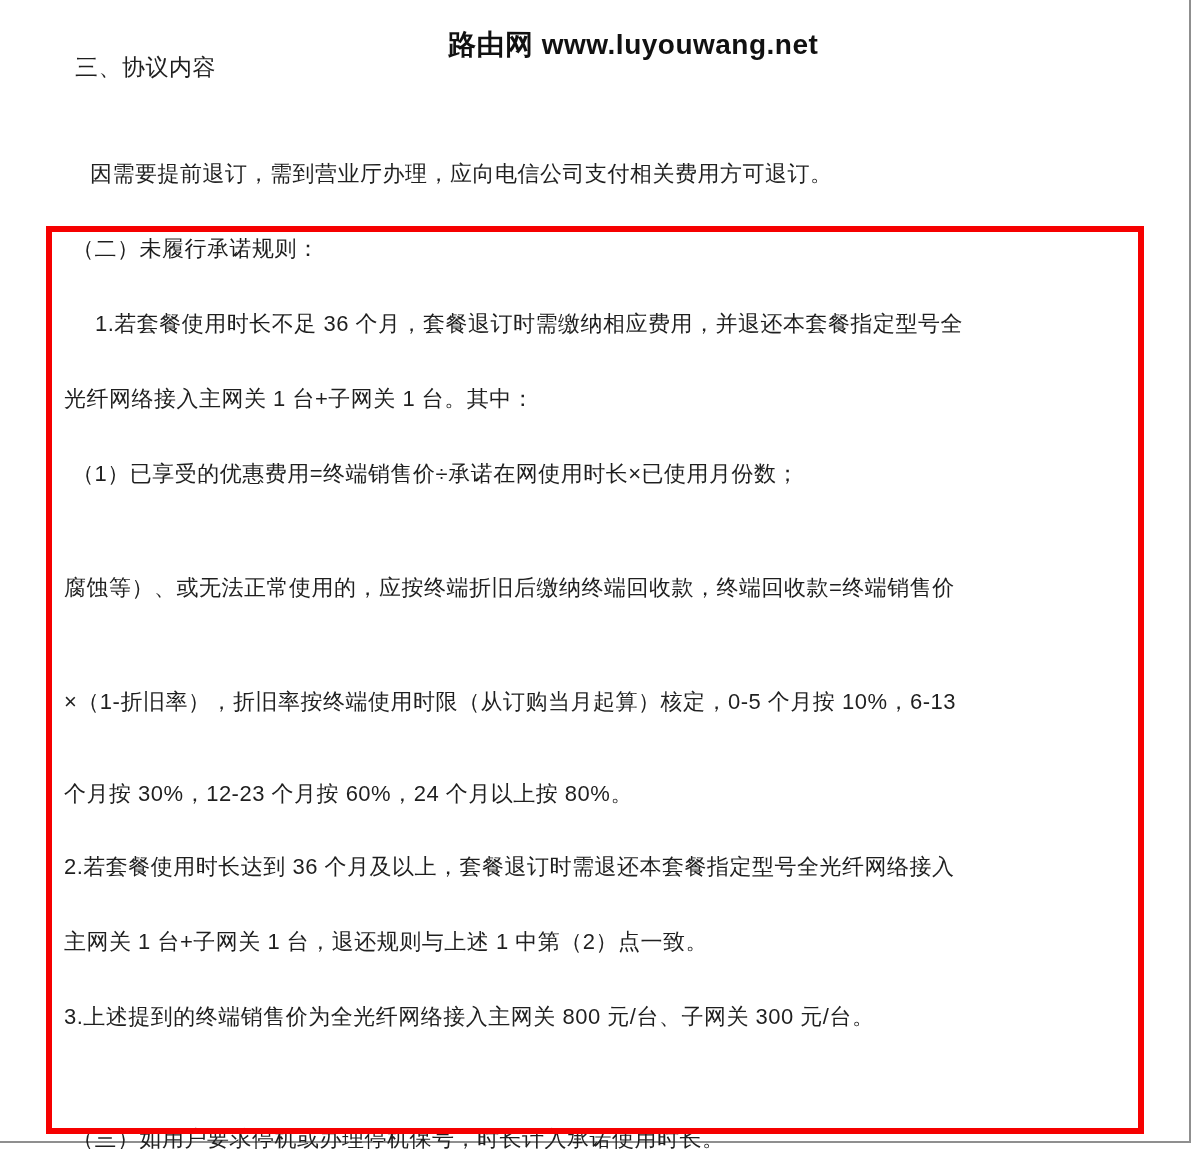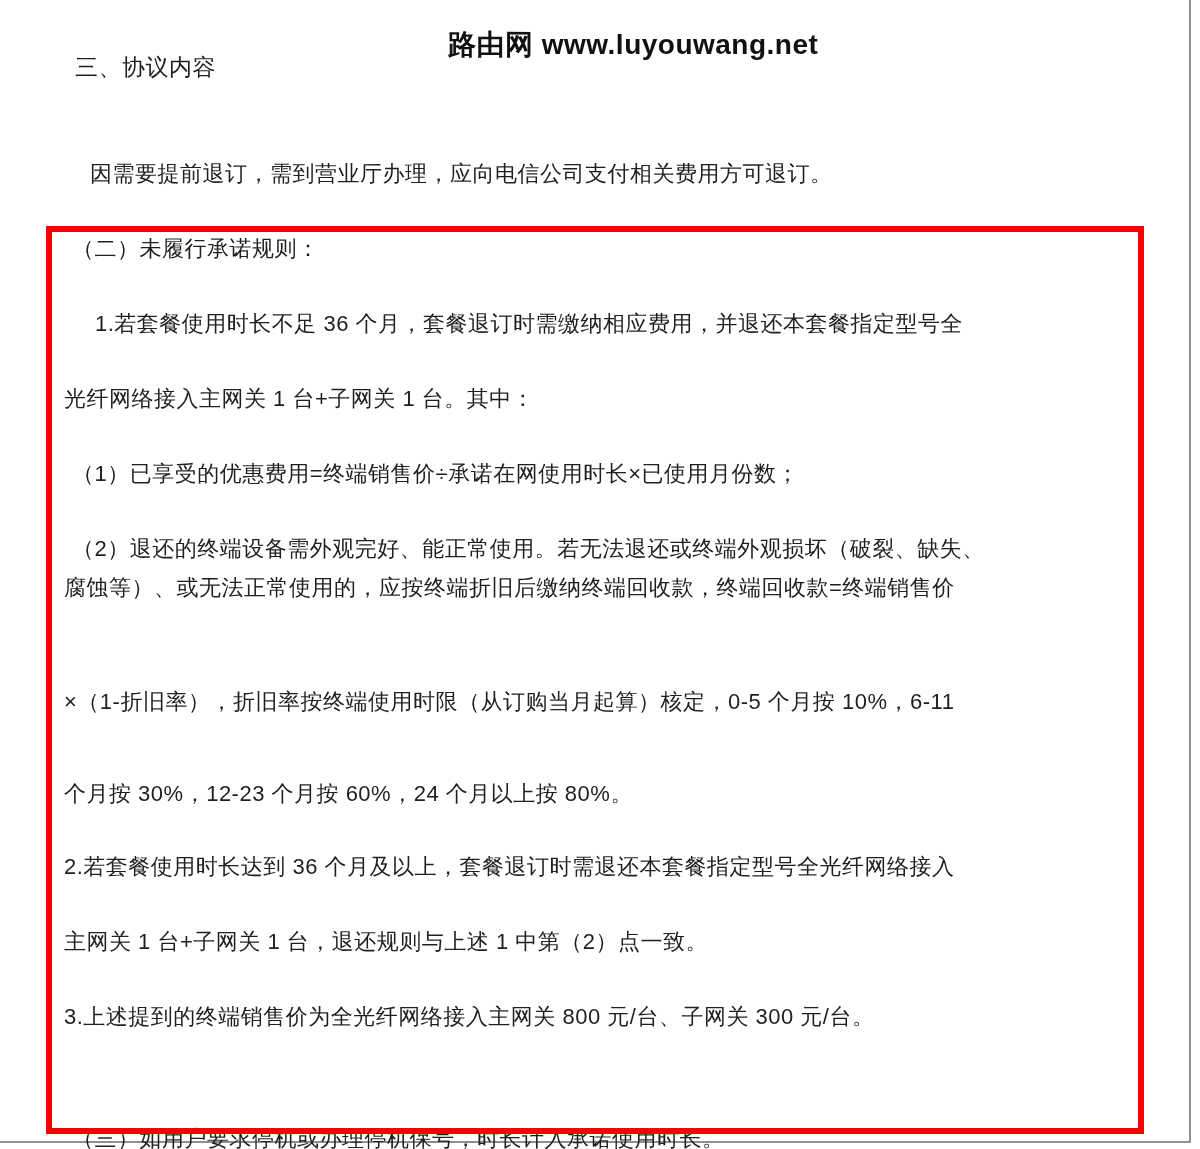--- a/index.html
+++ b/index.html
@@ -64,23 +64,22 @@
     <div class="line watermark" style="left:448px; top:30px;">路由网 www.luyouwang.net</div>
 
     <div class="line" style="left:64px; top:159px;margin-left:26px;">因需要提前退订，需到营业厅办理，应向电信公司支付相关费用方可退订。</div>
 
     <div class="highlight-box" style="border-color: rgb(246, 0, 0);"></div>
 
     <div class="line" style="left:72px; top:234px;">（二）未履行承诺规则：</div>
     <div class="line" style="left:95px; top:309px;">1.若套餐使用时长不足 36 个月，套餐退订时需缴纳相应费用，并退还本套餐指定型号全</div>
     <div class="line" style="left:64px; top:384px;">光纤网络接入主网关 1 台+子网关 1 台。其中：</div>
     <div class="line" style="left:72px; top:459px;">（1）已享受的优惠费用=终端销售价÷承诺在网使用时长×已使用月份数；</div>
-    <div class="line" style="left:72px; top:534px;">（2）退还的终端设备需外观完好、能正常使用。若无法退还或终端外观损坏（破裂、缺失、</div>
     <div class="line" style="left:64px; top:573px;">腐蚀等）、或无法正常使用的，应按终端折旧后缴纳终端回收款，终端回收款=终端销售价</div>
-    <div class="line" style="left:64px; top:687px;">×（1-折旧率），折旧率按终端使用时限（从订购当月起算）核定，0-5 个月按 10%，6-11</div>
+    <div class="line" style="left:64px; top:687px;">×（1-折旧率），折旧率按终端使用时限（从订购当月起算）核定，0-5 个月按 10%，6-13</div>
     <div class="line" style="left:64px; top:779px;">个月按 30%，12-23 个月按 60%，24 个月以上按 80%。</div>
     <div class="line" style="left:64px; top:852px;">2.若套餐使用时长达到 36 个月及以上，套餐退订时需退还本套餐指定型号全光纤网络接入</div>
     <div class="line" style="left:64px; top:927px;">主网关 1 台+子网关 1 台，退还规则与上述 1 中第（2）点一致。</div>
     <div class="line" style="left:64px; top:1002px;">3.上述提到的终端销售价为全光纤网络接入主网关 800 元/台、子网关 300 元/台。</div>
     <div class="line" style="left:72px; top:1124px;text-align:center;">（三）如用户要求停机或办理停机保号，时长计入承诺使用时长。</div>
 
   </div>
 </div>
 
 </body></html>

